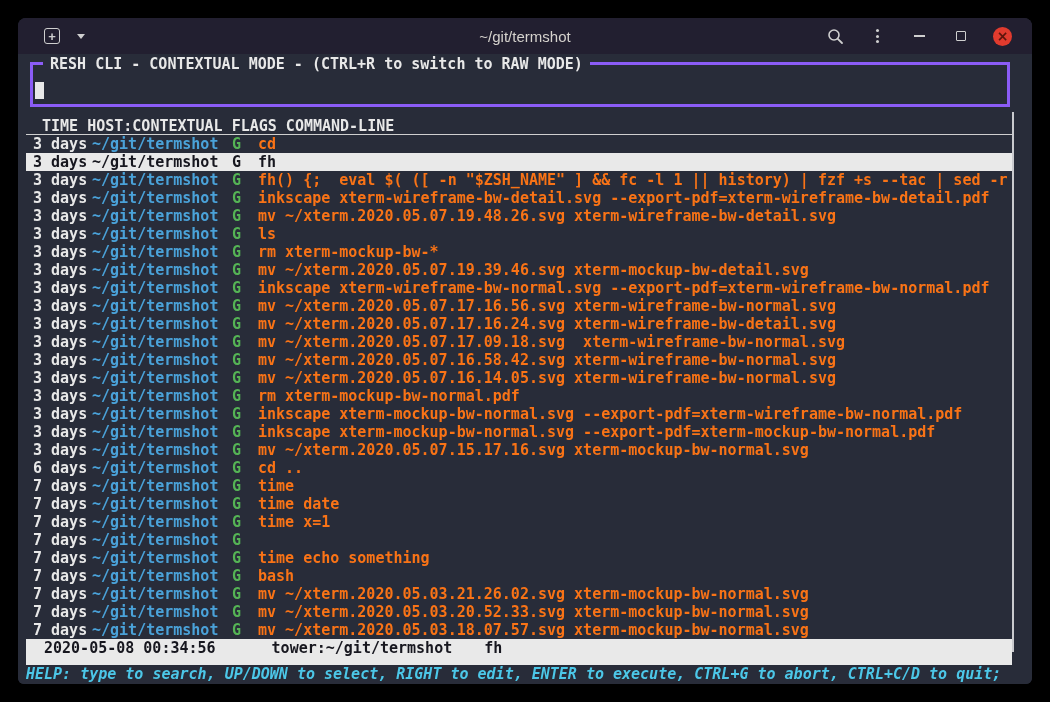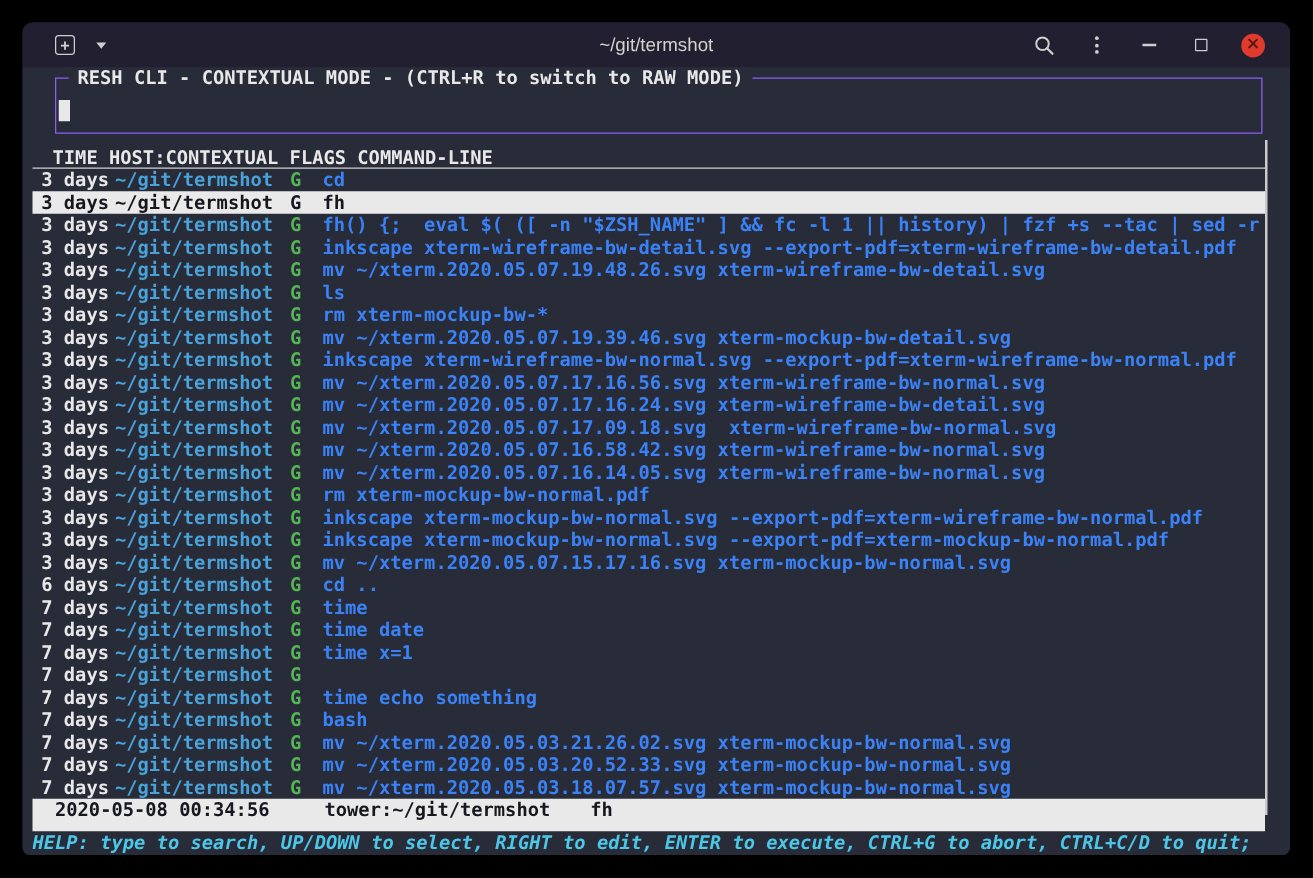--- a/index.html
+++ b/index.html
@@ -36,43 +36,43 @@
   .close-btn{width:19px;height:19px;border-radius:50%;background:var(--close-red);
              border:none;display:flex;align-items:center;justify-content:center;padding:0;}
   .close-x{color:#5c150c;font-size:14px;font-weight:bold;line-height:1;
            font-family:"DejaVu Sans",sans-serif;transform:translateY(-0.5px);}
 
   
   .terminal{position:relative;height:630px;background:var(--term-bg);
             font-family:"DejaVu Sans Mono",monospace;font-size:15px;line-height:18px;
             font-weight:bold;color:var(--fg);padding:4px 20px 0 8px;overflow:hidden;}
 
-  .search-box{position:relative;margin:4px 2px 0 18px;height:45px;
-              border:1px solid #8b5cf6;}
+  .search-box{position:relative;margin:4px 2px 0 4px;height:45px;
+              border:3px solid #8b5cf6;}
   .box-title{position:absolute;top:-10px;left:10px;background:var(--term-bg);
              padding:0 7px;white-space:pre;color:#e8e8e8;}
   .cursor{position:absolute;left:2px;top:17px;width:9px;height:17px;background:#e8e8e8;}
 
   .hdr{margin-top:10px;height:18px;border-bottom:1px solid #cfcfcf;
        padding-left:7px;white-space:pre;color:#e8e8e8;}
 
   .list{width:100%;}
   .row{display:flex;height:18px;padding-left:7px;white-space:pre;overflow:hidden;}
   .c-time{width:59px;flex:none;color:#e8e8e8;}
   .c-host{width:140px;flex:none;color:var(--host-blue);}
   .c-flag{width:26px;flex:none;color:var(--flag-green);}
-  .c-cmd{flex:1;overflow:hidden;color:#3b82f6;}
+  .c-cmd{flex:1;overflow:hidden;color:#f97316;}
   .row.selected{background:var(--sel-bg);}
   .row.selected .c-time,.row.selected .c-host,
   .row.selected .c-flag,.row.selected .c-cmd{color:var(--sel-fg);}
 
   .status{height:26px;background:var(--sel-bg);color:var(--sel-fg);
           display:flex;white-space:pre;overflow:hidden;}
   .st-dt{padding-left:18px;}
-  .st-host{margin-left:44px;text-align:right;}
+  .st-host{margin-left:56px;text-align:right;}
   .st-cmd{margin-left:32px;}
 
   .help{height:18px;color:var(--help-cyan);white-space:pre;overflow:hidden;font-style:italic;}
 
   .scrollbar{position:absolute;right:18px;top:58px;width:2px;height:540px;
              background:#c9cace;}
 </style>
 </head>
 <body>
 

